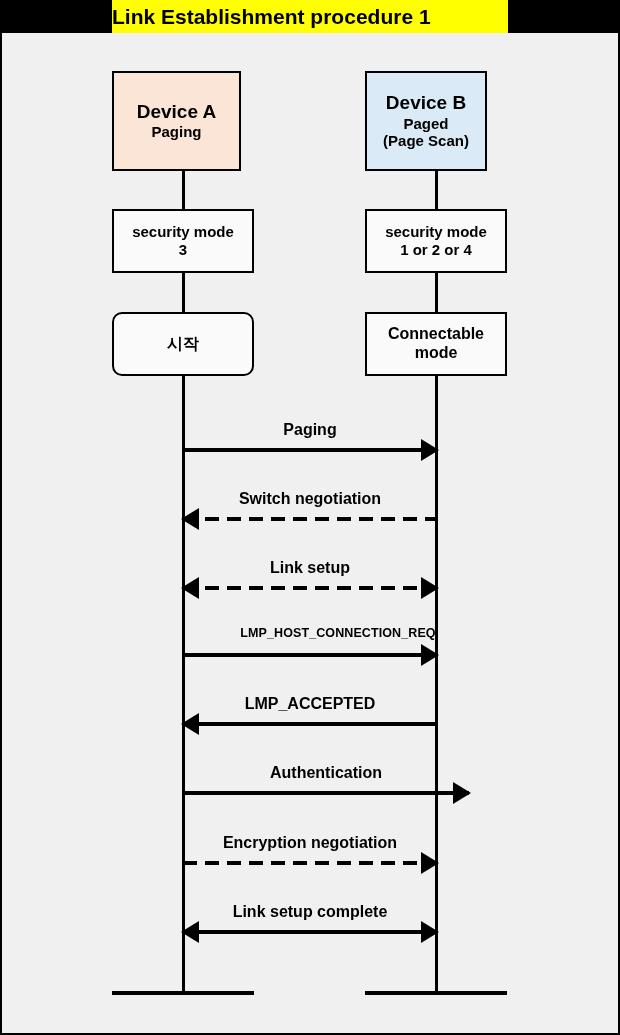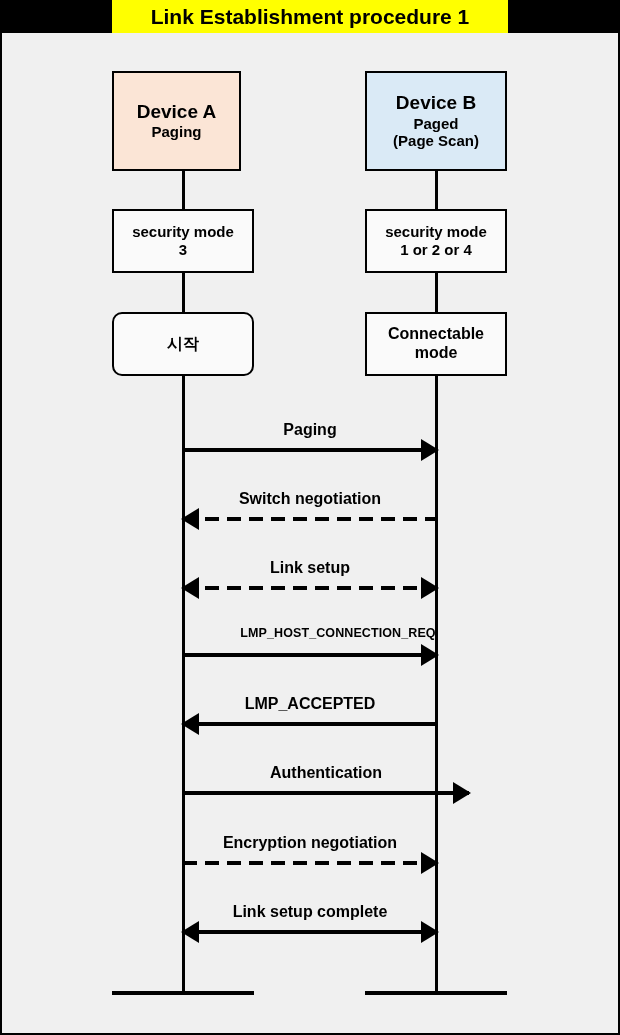--- a/index.html
+++ b/index.html
@@ -35,21 +35,20 @@
   
   #title-band {
     position: absolute;
     left: 112px;
     top: 0px;
     width: 396px;
     height: 33px;
     background: #FFFF00;
     display: flex;
     align-items: center;
-    justify-content: center;
   }
   #title-text {
     font-size: 21px;
     font-weight: bold;
     color: #000000;
     letter-spacing: 0px;
     white-space: nowrap;
   }
   
   .nodebox {
@@ -177,21 +176,21 @@
   <div class="connector" style="left:182px; top:273px; height:39px;"></div>
 
   <div class="nodebox" style="left:112px; top:312px; width:142px; height:64px; background:#FAFAFA;border-radius:10px;">
     <div class="state-line">시작</div>
   </div>
 
   <div class="lifeline" style="left:182px; top:376px; height:617px;"></div>
 
   <div class="terminator" style="left:112px; top:991px; width:142px;"></div>
 
-  <div class="nodebox" style="left:365px; top:71px; width:142px; height:100px; background:#DAEAF6;">
+  <div class="nodebox" style="left:365px; top:71px; width:122px; height:100px; background:#DAEAF6;">
     <div class="device-title">Device B</div>
     <div class="device-sub">Paged</div>
     <div class="device-sub">(Page Scan)</div>
   </div>
 
   <div class="connector" style="left:435px; top:171px; height:38px;"></div>
 
   <div class="nodebox" style="left:365px; top:209px; width:142px; height:64px; background:#FAFAFA;">
     <div class="mode-line">security mode</div>
     <div class="mode-line">1 or 2 or 4</div>

